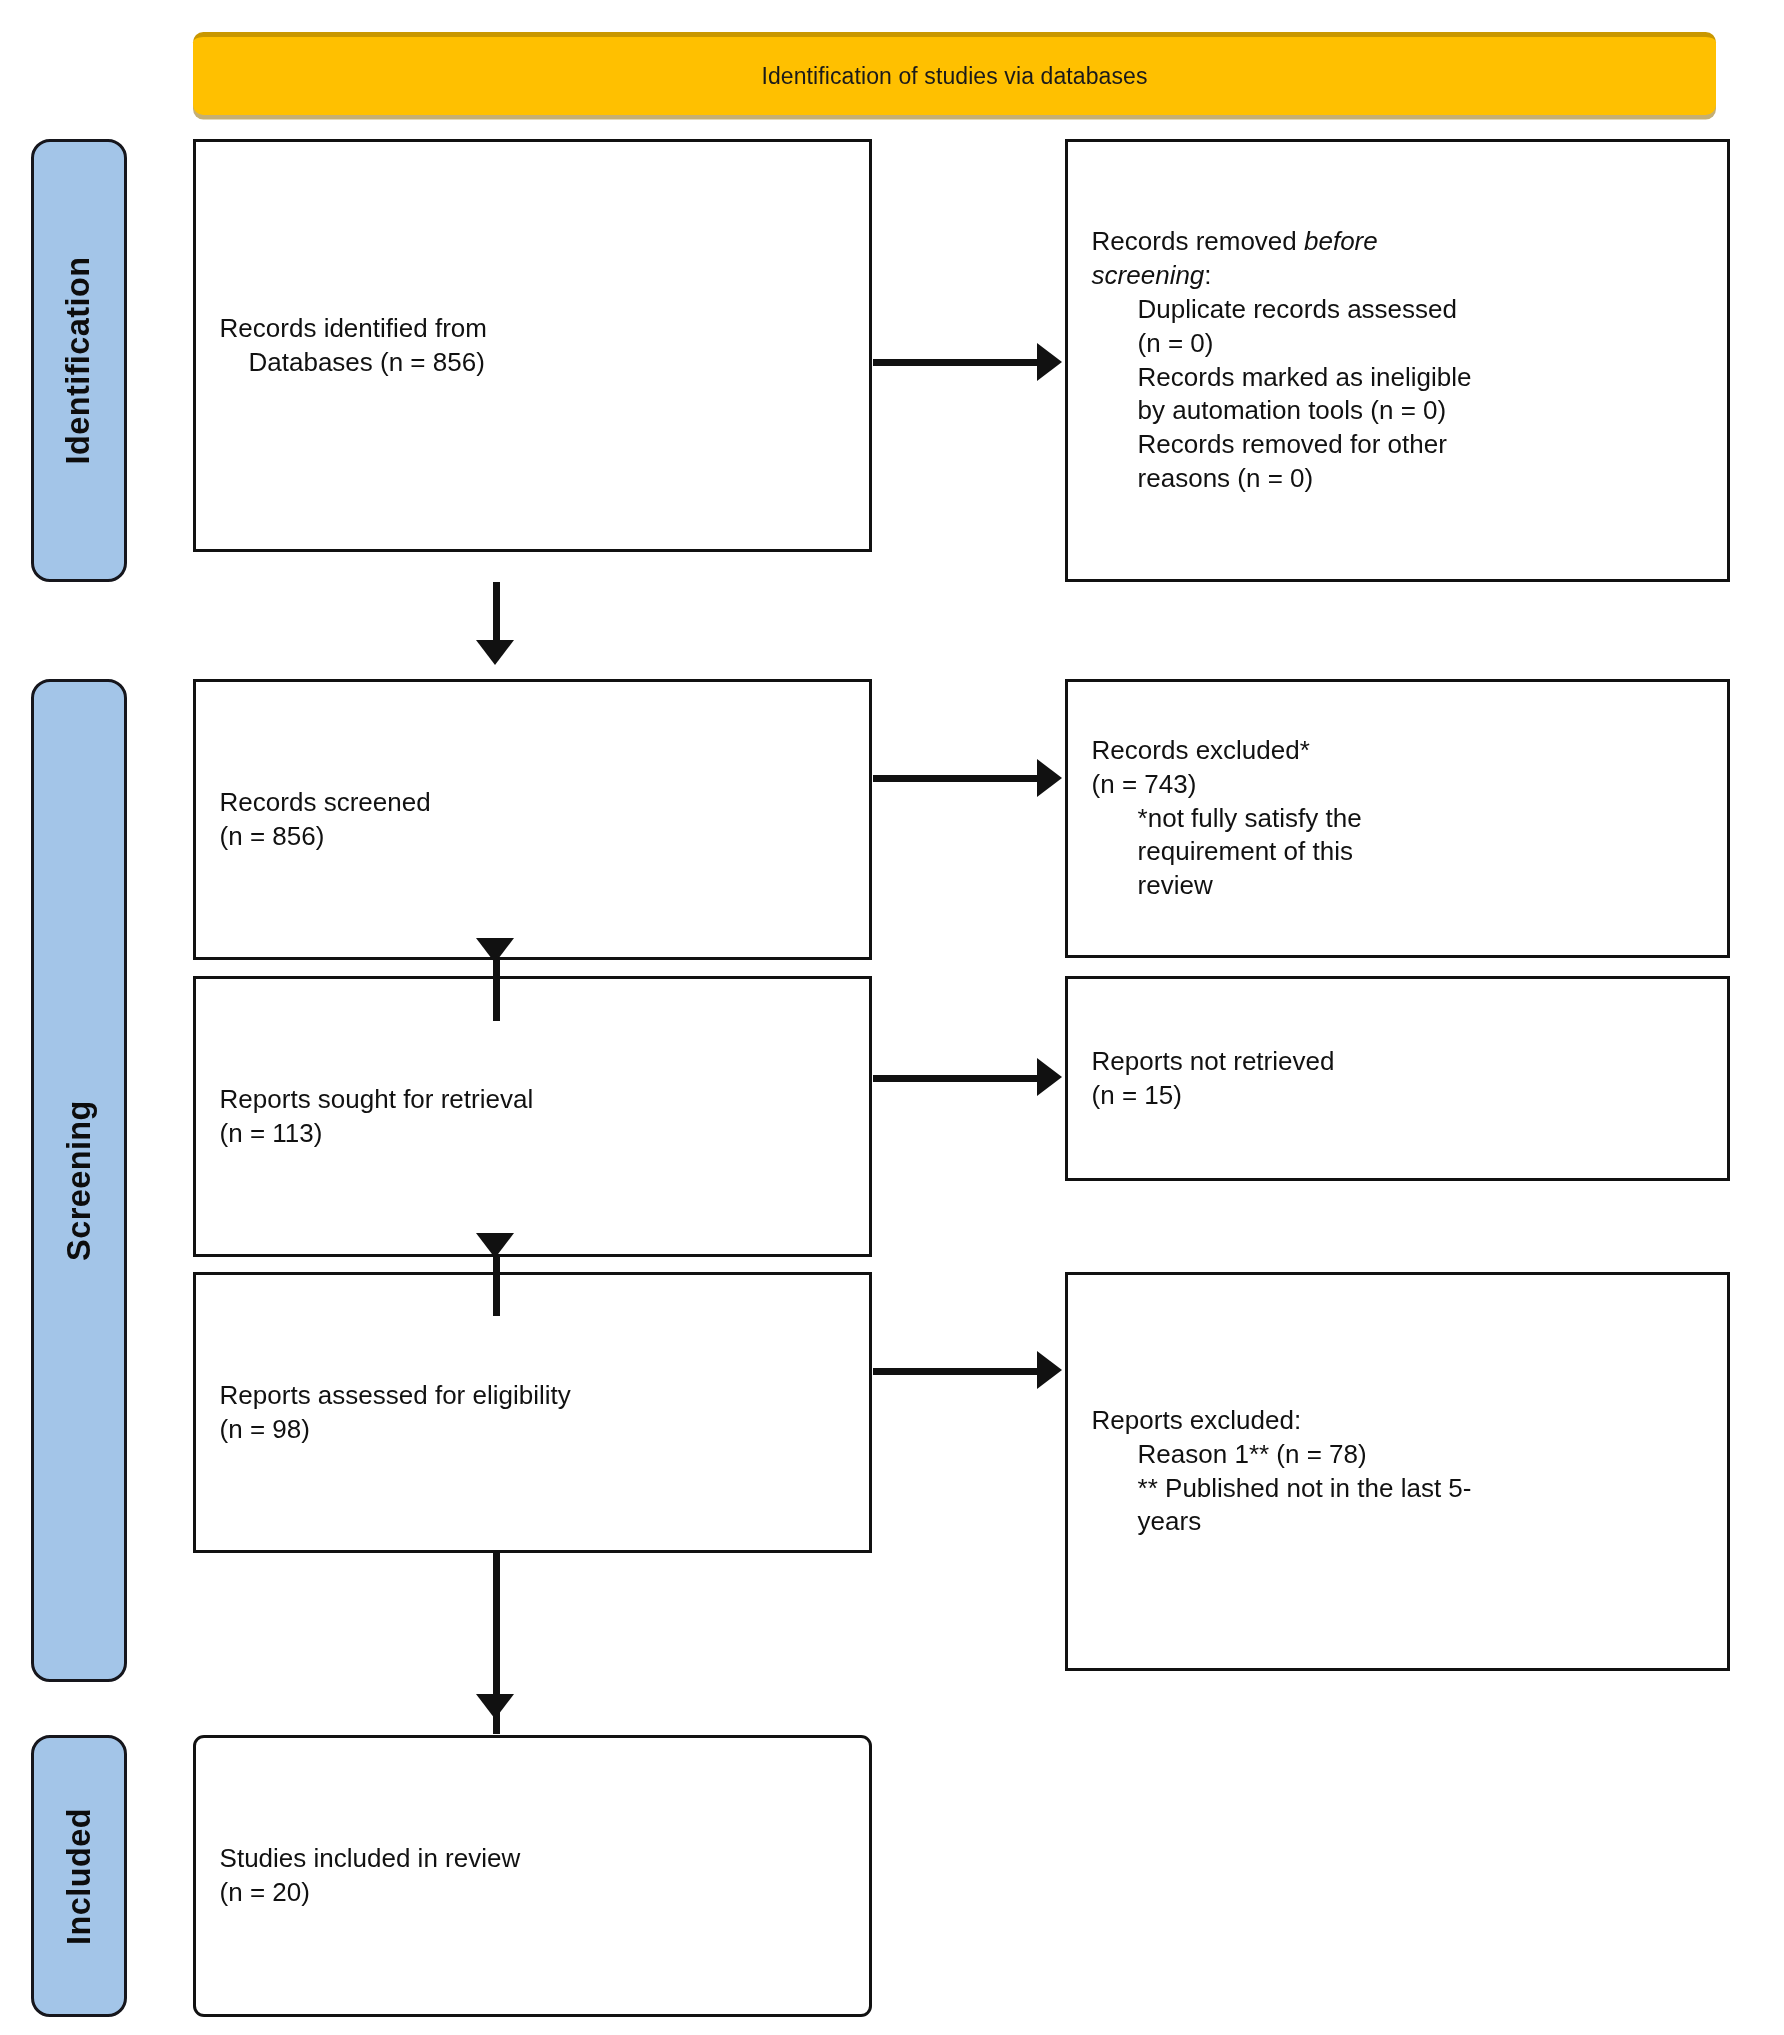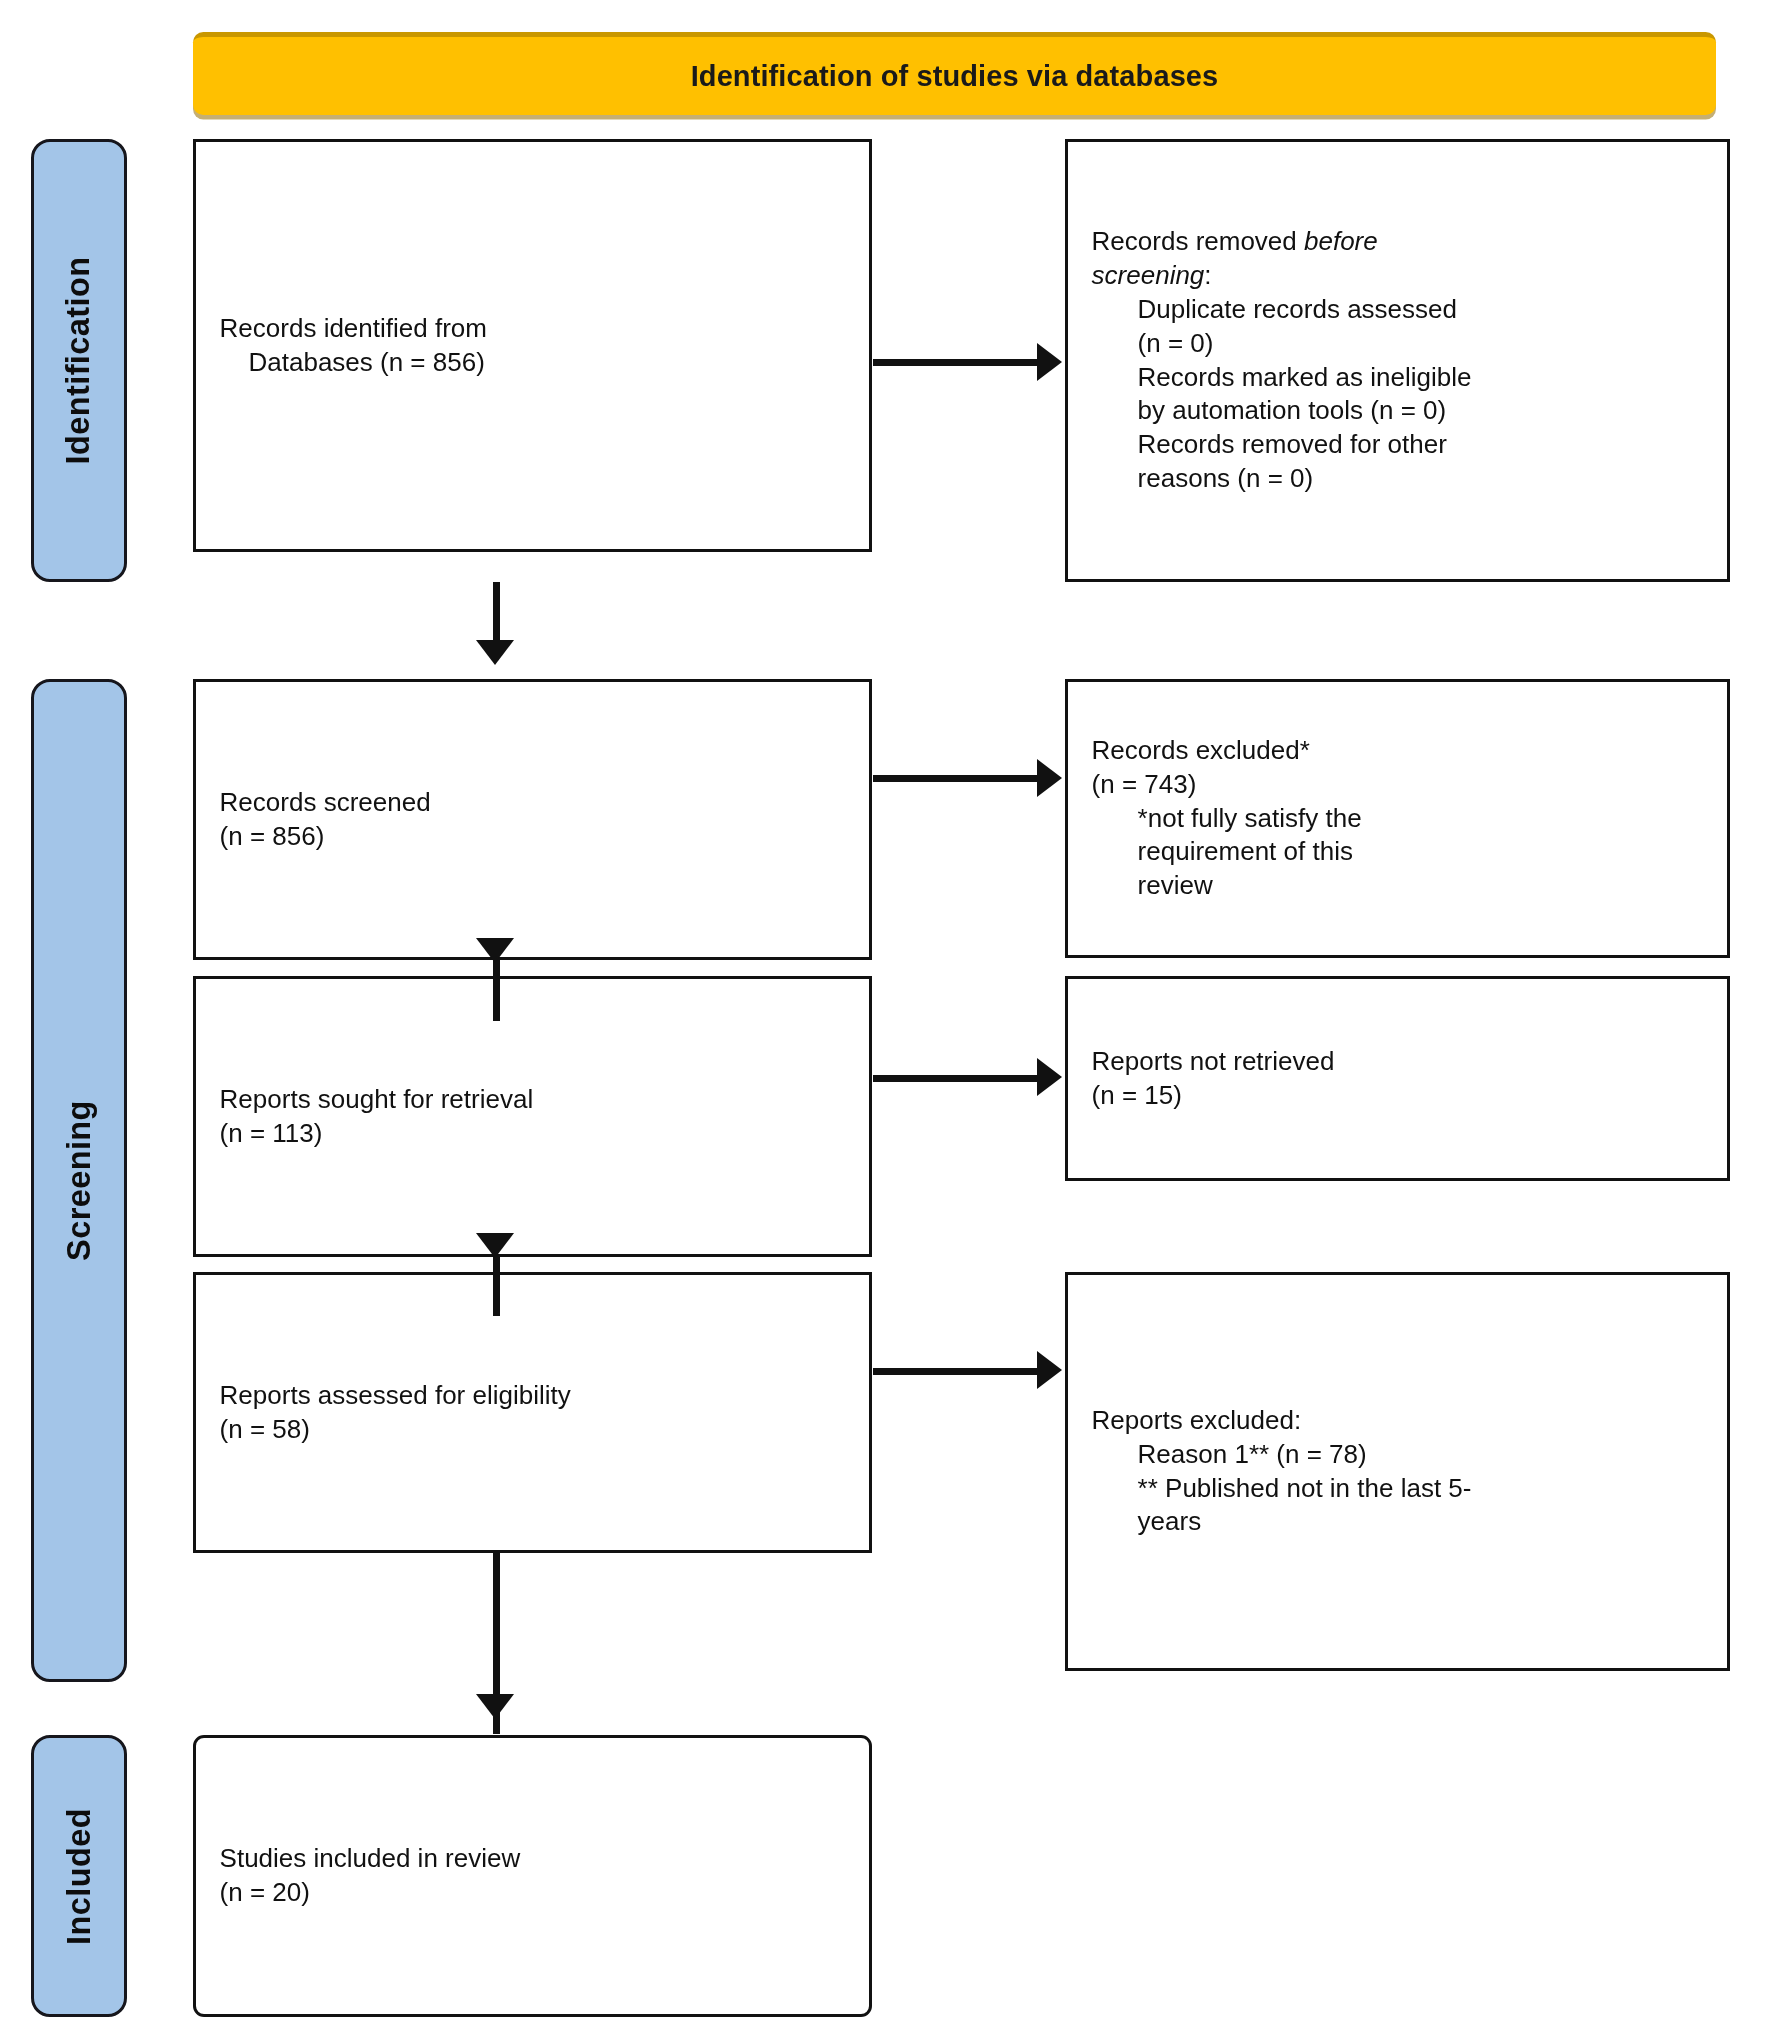--- a/index.html
+++ b/index.html
@@ -21,22 +21,22 @@
     left:193px; top:32px;
     width:1523px; height:83px;
     background:#FFC000;
     border-radius:10.3px;
     box-shadow:0 4.4px 0 0 rgba(150,110,0,.55);
     border-top:5.2px solid #C99700;
     box-sizing:border-box;
     display:flex; align-items:center; justify-content:center;
   }
   .banner-text{
-    font-size:29px;
-    font-weight:bold;
+    font-size:23px;
+    font-weight:normal;
     color:#1a1a1a;
     letter-spacing:0.1px;
     white-space:nowrap;
   }
 
   
   .pill{
     position:absolute;
     width:96px;
     background:#A3C5E8;
@@ -195,21 +195,21 @@
     <p>(n = 113)</p>
   </div>
 
   <div class="box" id="box-not-retrieved">
     <p>Reports not retrieved</p>
     <p>(n = 15)</p>
   </div>
 
   <div class="box" id="box-assessed">
     <p>Reports assessed for eligibility</p>
-    <p>(n = 58)</p>
+    <p>(n = 98)</p>
   </div>
 
   <div class="box" id="box-excluded-rep">
     <p>Reports excluded:</p>
     <p class="indent">Reason 1** (n = 78)</p>
     <p class="indent">** Published not in the last 5-</p>
     <p class="indent">years</p>
   </div>
 
   <div class="box" id="box-included">

